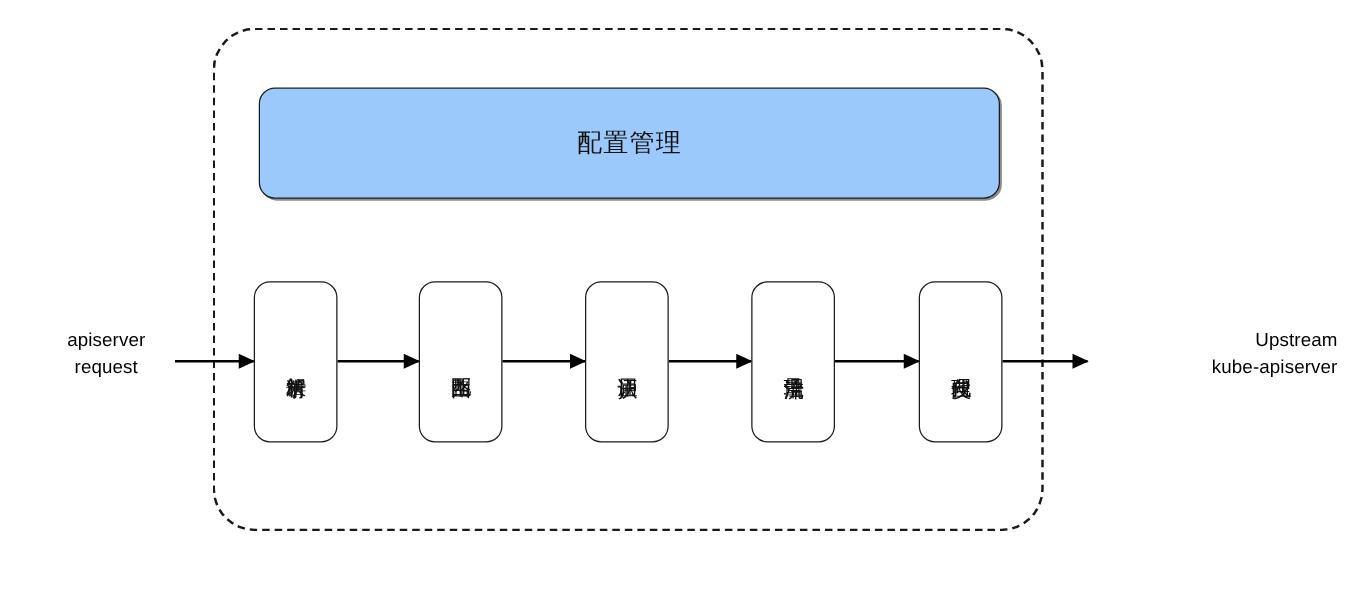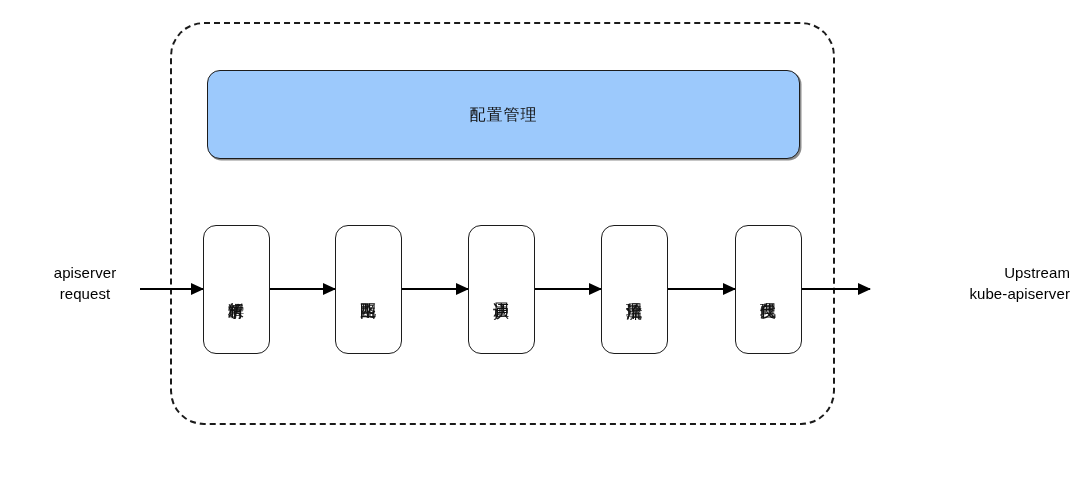--- a/index.html
+++ b/index.html
@@ -65,21 +65,21 @@
     background: #9cc9fc;
     border: 1.6px solid #1c1c1c;
     border-radius: 13px;
     box-sizing: border-box;
     display: flex;
     align-items: center;
     justify-content: center;
     box-shadow: 1.5px 1.5px 0 rgba(0,0,0,0.45);
   }
   #config-box .box-text {
-    font-size: 16px;
+    font-size: 20px;
     line-height: 22px;
     color: #111111;
     letter-spacing: 1px;
   }
 
   
   .stage-box {
     position: absolute;
     top: 225px;
     width: 67px;

